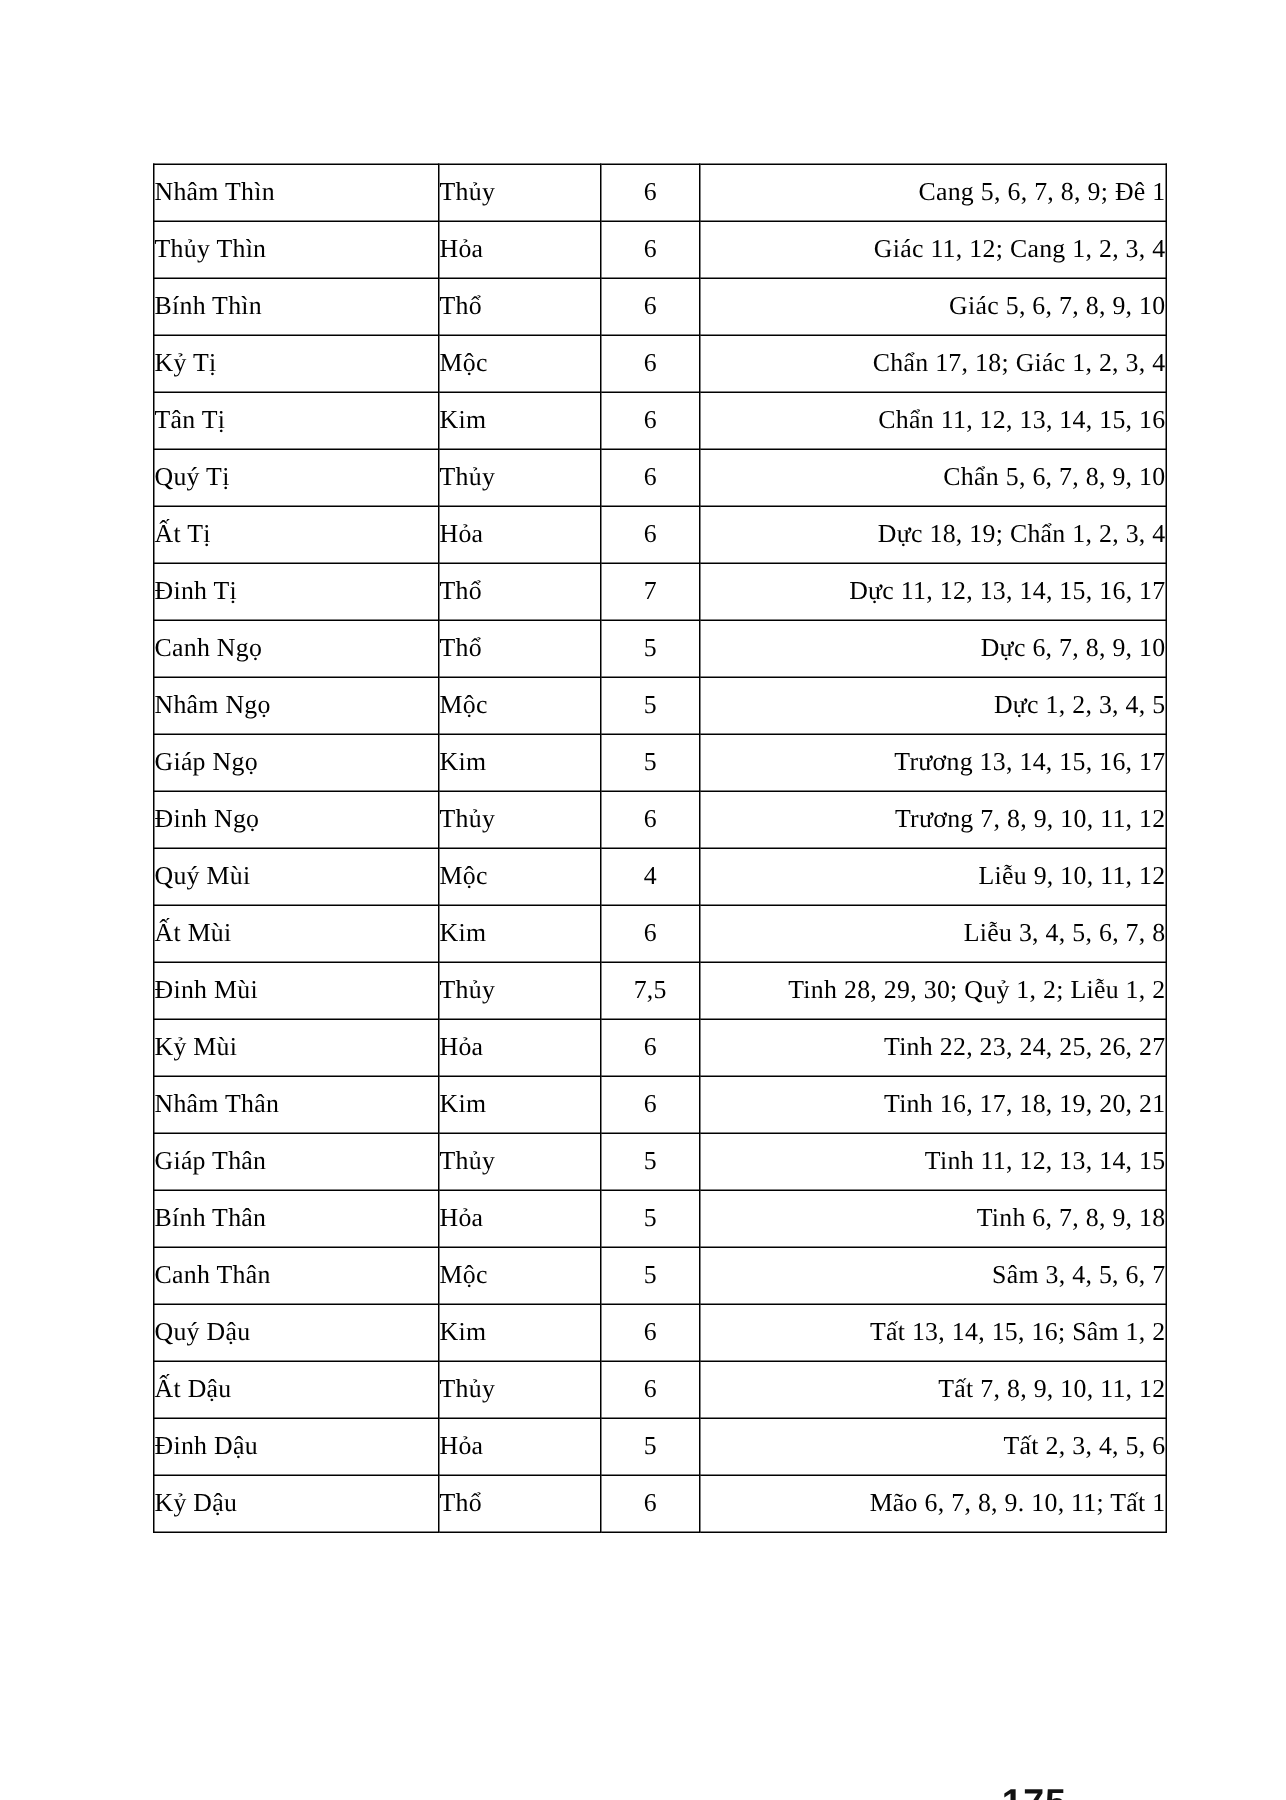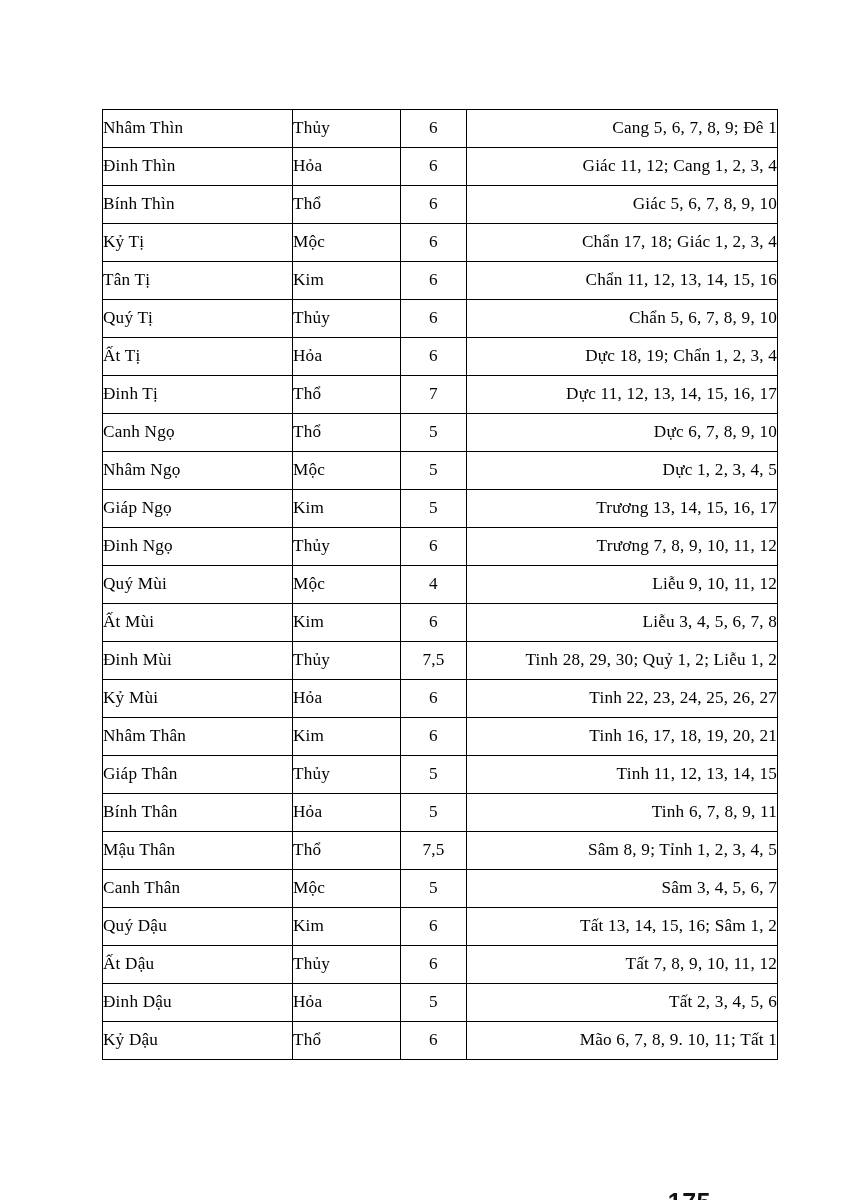--- a/index.html
+++ b/index.html
@@ -100,21 +100,21 @@
       <col class="c-mans">
     </colgroup>
     <tbody id="table-body">
         <tr>
           <td class="cell-stem">Nhâm Thìn</td>
           <td class="cell-element">Thủy</td>
           <td class="cell-number">6</td>
           <td class="cell-mansions">Cang 5, 6, 7, 8, 9; Đê 1</td>
         </tr>
         <tr>
-          <td class="cell-stem">Đinh Thìn</td>
+          <td class="cell-stem">Thủy Thìn</td>
           <td class="cell-element">Hỏa</td>
           <td class="cell-number">6</td>
           <td class="cell-mansions">Giác 11, 12; Cang 1, 2, 3, 4</td>
         </tr>
         <tr>
           <td class="cell-stem">Bính Thìn</td>
           <td class="cell-element">Thổ</td>
           <td class="cell-number">6</td>
           <td class="cell-mansions">Giác 5, 6, 7, 8, 9, 10</td>
         </tr>
@@ -205,27 +205,21 @@
         <tr>
           <td class="cell-stem">Giáp Thân</td>
           <td class="cell-element">Thủy</td>
           <td class="cell-number">5</td>
           <td class="cell-mansions">Tinh 11, 12, 13, 14, 15</td>
         </tr>
         <tr>
           <td class="cell-stem">Bính Thân</td>
           <td class="cell-element">Hỏa</td>
           <td class="cell-number">5</td>
-          <td class="cell-mansions">Tinh 6, 7, 8, 9, 11</td>
-        </tr>
-        <tr>
-          <td class="cell-stem">Mậu Thân</td>
-          <td class="cell-element">Thổ</td>
-          <td class="cell-number">7,5</td>
-          <td class="cell-mansions">Sâm 8, 9; Tỉnh 1, 2, 3, 4, 5</td>
+          <td class="cell-mansions">Tinh 6, 7, 8, 9, 18</td>
         </tr>
         <tr>
           <td class="cell-stem">Canh Thân</td>
           <td class="cell-element">Mộc</td>
           <td class="cell-number">5</td>
           <td class="cell-mansions">Sâm 3, 4, 5, 6, 7</td>
         </tr>
         <tr>
           <td class="cell-stem">Quý Dậu</td>
           <td class="cell-element">Kim</td>

